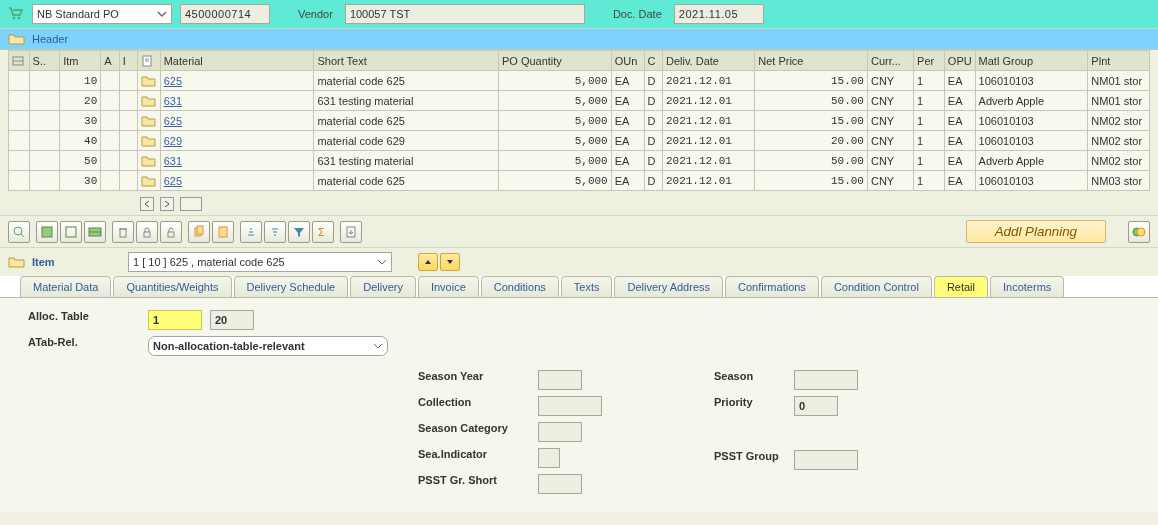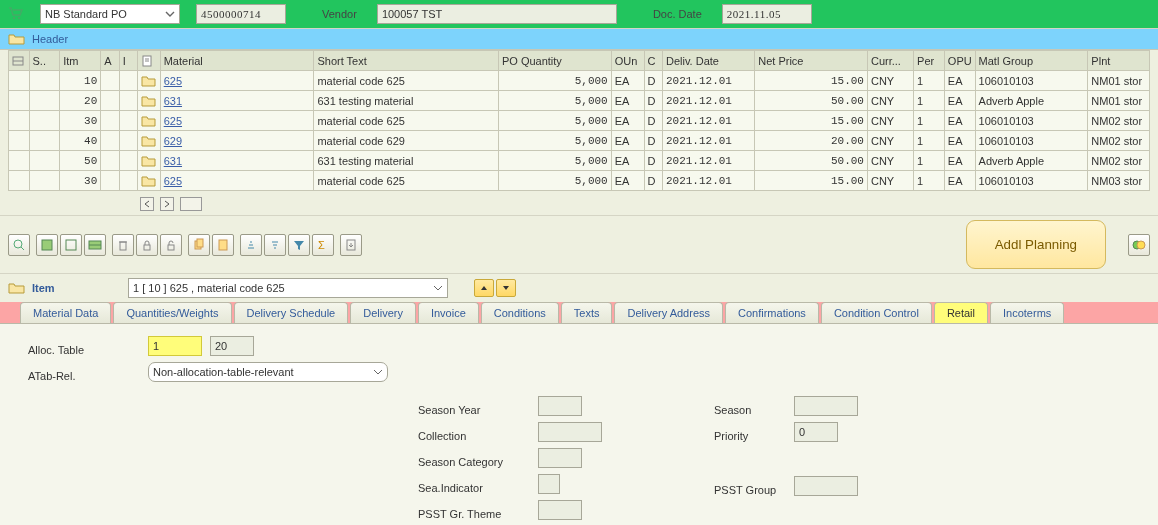--- a/index.html
+++ b/index.html
@@ -6,61 +6,61 @@
   body {
     margin: 0;
     font-family: Arial, sans-serif;
     font-size: 11px;
     background: #f2efe4;
     color: #333;
     width: 1158px;
     height: 525px;
     overflow: hidden;
   }
-  .hdr-row { display:flex; align-items:center; padding:4px 8px; gap:16px; background:#22c55e; border-bottom:1px solid #d5d5c5; }
+  .hdr-row { display:flex; align-items:center; padding:4px 8px; gap:8px; background:#5eead4; border-bottom:1px solid #d5d5c5; }
   .hdr-row label { margin-left:20px; margin-right:4px; color:#444; }
   .cart-icon { width:16px; height:16px; display:inline-block; }
   .dropdown { display:flex; align-items:center; background:#fff; border:1px solid #a7a798; padding:1px 4px; height:20px; }
   .dropdown .dd-text { min-width:120px; }
   .dropdown .chev { margin-left:auto; }
   .inp { background:#ebeee1; border:1px solid #a7a798; padding:1px 4px; height:20px; display:inline-flex; align-items:center; }
-  .inp.num { font-family: Liberation Serif, serif; letter-spacing:0.5px; }
+  .inp.num { font-family: Liberation Sans, sans-serif; letter-spacing:0.5px; }
   .inp.w80 { width:90px; }
   .inp.w200 { width:240px; }
   .inp.w90 { width:90px; }
   .collapse-row { display:flex; align-items:center; padding:2px 8px; background:#7dd3fc; border-bottom:1px solid #c7c7b5; }
   .collapse-row .folder-icon { width:18px; height:16px; margin-right:6px; }
   .collapse-row span.lbl { color:#335b9a; }
   .table-wrap { padding:0 8px 4px 8px; background:#eef0e0; }
   table.items { width:100%; border-collapse:collapse; table-layout:fixed; }
   table.items th, table.items td { border:1px solid #c7c7b5; padding:2px 3px; text-align:left; font-weight:normal; height:20px; overflow:hidden; white-space:nowrap; }
   table.items th { background:#dfe4cf; }
   table.items td { background:#f7f9ee; }
   table.items td.rt { text-align:right; font-family:"Courier New",monospace; }
   table.items td.mono { font-family:"Courier New",monospace; }
   .row-sel { background:#e8ecdb; width:18px; }
   .scroll-foot { display:flex; align-items:center; justify-content:flex-start; padding:2px 8px 4px 140px; gap:6px; background:#eef0e0; }
   .tri-btn { width:14px; height:14px; display:inline-flex; align-items:center; justify-content:center; border:1px solid #999; background:#f3f3e9; }
   .dots-btn { width:22px; height:14px; border:1px solid #999; background:#f3f3e9; display:inline-block; }
   .toolbar { display:flex; align-items:center; padding:4px 8px; gap:6px; background:#eef0e0; border-top:1px solid #d5d5c5; border-bottom:1px solid #d5d5c5; }
   .tb-group { display:flex; gap:2px; }
   .tb-btn { width:22px; height:22px; border:1px solid #9a9a88; background:linear-gradient(#fff,#e8e8da); display:inline-flex; align-items:center; justify-content:center; border-radius:2px; cursor:pointer; }
-  .addl { margin-left:auto; background:linear-gradient(#fff5cf,#ffe79f); border:1px solid #d4b95e; color:#7a5a00; padding:16px 28px; border-radius:9px; cursor:pointer; }
+  .addl { margin-left:auto; background:linear-gradient(#fff5cf,#ffe79f); border:1px solid #d4b95e; color:#7a5a00; padding:3px 28px; border-radius:2px; cursor:pointer;font-style:italic; }
   .money-icon { margin-left:16px; }
   .item-row { display:flex; align-items:center; padding:4px 8px; gap:6px; background:#eef0e0; }
-  .item-dd { display:flex; align-items:center; background:#fff; border:1px solid #a7a798; height:20px; width:320px; padding:0 4px; }
+  .item-dd { display:flex; align-items:center; background:#fff; border:1px solid #a7a798; height:20px; width:264px; padding:0 4px; }
   .item-dd .chev { margin-left:auto; }
   .nav-btns { display:flex; gap:2px; margin-left:20px; }
   .nav-btns .tb-btn { width:20px; height:18px; background:linear-gradient(#ffe9a0,#ffd865); border-color:#c9a93a; }
-  .tabs { display:flex; align-items:flex-start; padding:0 20px; background:#fca5a5; }
+  .tabs { display:flex; align-items:flex-start; padding:0 20px; background:#ffffff; }
   .tab { padding:4px 12px; background:linear-gradient(#f5f6ec,#e6e8d8); border:1px solid #b9b9a8; border-bottom:none; border-radius:4px 4px 0 0; margin-right:2px; cursor:pointer; color:#335b9a; position:relative; }
   .tab.active { background:#fffd7a; color:#333; }
   .tab.hl { background:#fffd7a; color:#333; }
   .tab-panel { background:#f5f6ec; border-top:1px solid #b9b9a8; padding:12px 28px; min-height:180px; }
-  .field-row { display:flex; align-items:flex-end; margin-bottom:6px; }
+  .field-row { display:flex; align-items:flex-start; margin-bottom:6px;font-weight:bold; }
   .field-row .flabel { width:120px; }
   .field-row .finp { background:#ebeee1; border:1px solid #a7a798; height:20px; padding:1px 4px; display:inline-flex; align-items:center; }
   .field-row .finp.w50 { width:54px; }
   .field-row .finp.w40 { width:44px; }
   .field-row .finp.w60 { width:64px; }
   .field-row .finp.hl { background:#fffd7a; border-color:#d2c93a; }
   .panel-cols { display:flex; gap:112px; }
   .panel-cols .rightcol { margin-left:0; }
   .link { color:#3a5ea8; text-decoration:underline; cursor:pointer; }
   svg { display:block; }
@@ -506,21 +506,21 @@
         </div>
       <div class="field-row">
           <span class="flabel">Season Category</span>
           <span class="finp w40"></span>
         </div>
       <div class="field-row">
           <span class="flabel">Sea.Indicator</span>
           <span class="finp" style="width:22px;"></span>
         </div>
       <div class="field-row">
-          <span class="flabel">PSST Gr. Theme</span>
+          <span class="flabel">PSST Gr. Short</span>
           <span class="finp w40"></span>
         </div>
     </div>
     <div class="rightcol">
       <div class="field-row">
           <span class="flabel" style="width:80px;">Season</span>
           <span class="finp w60"></span>
         </div>
       <div class="field-row">
           <span class="flabel" style="width:80px;">Priority</span>

